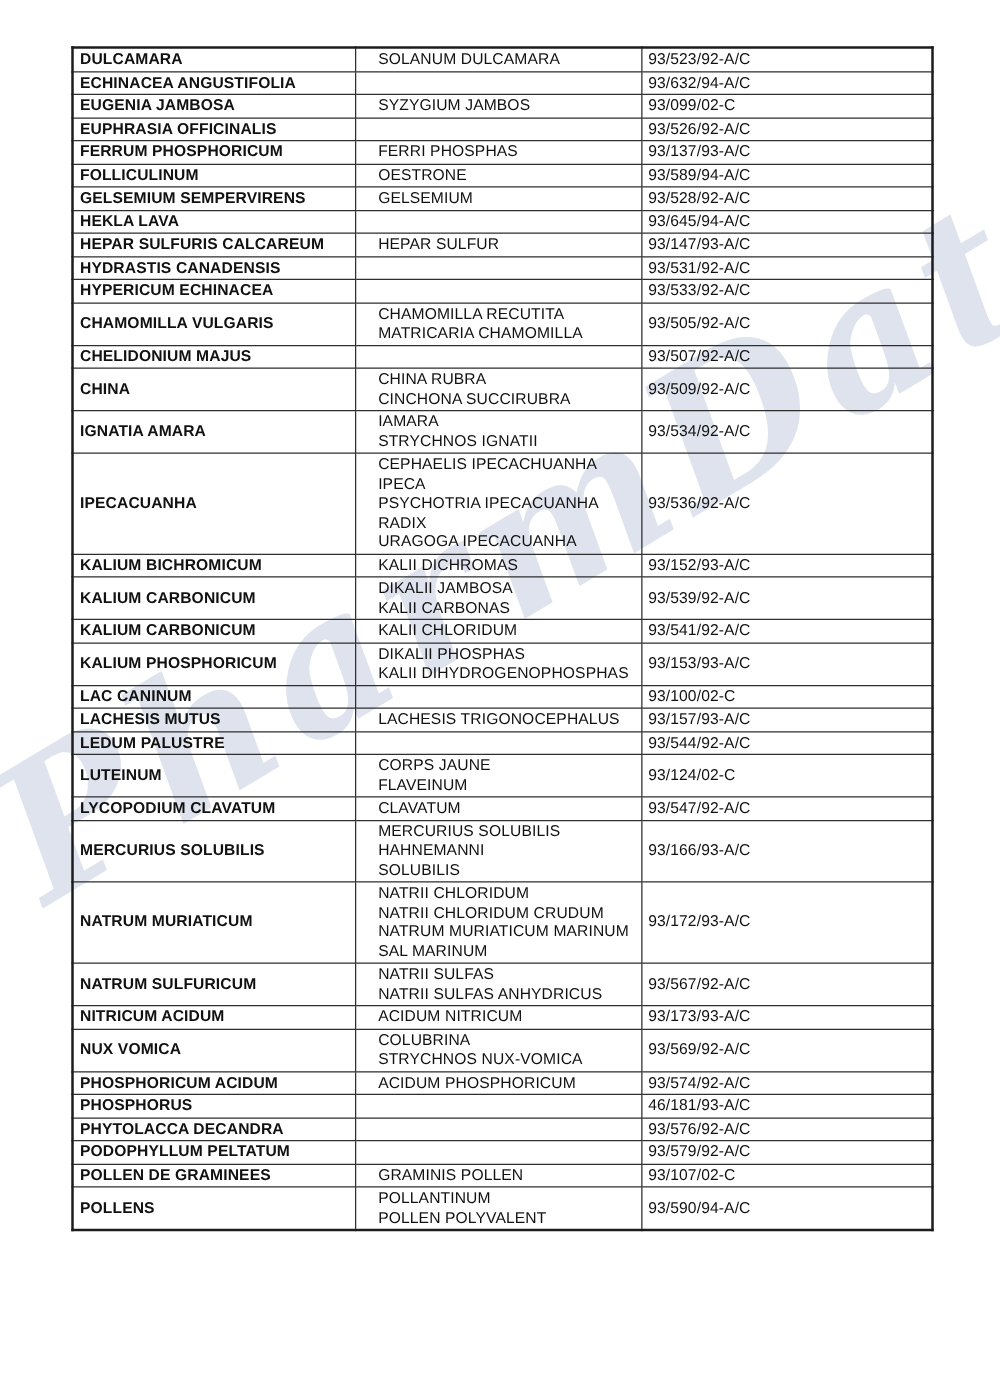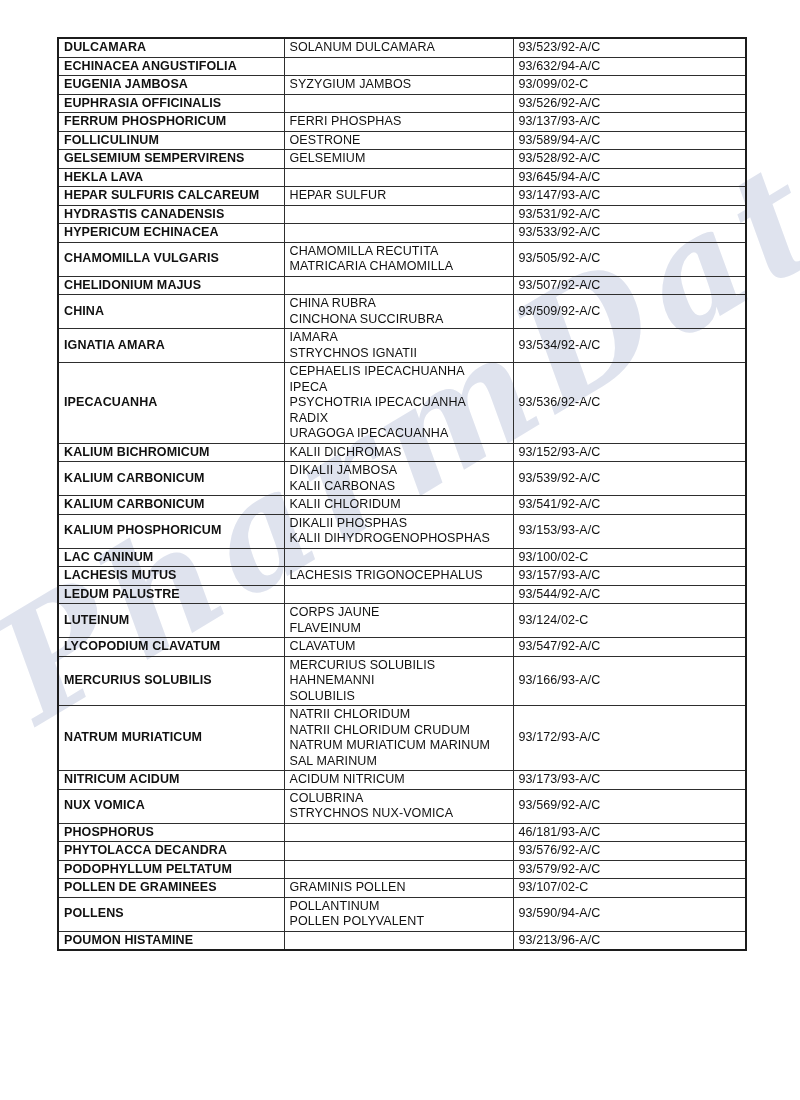--- a/index.html
+++ b/index.html
@@ -44,21 +44,21 @@
     border: 1px solid #2e2e2e;
     padding: 1px 5px;
     vertical-align: middle;
     font-size: 12.5px;
     line-height: 15.5px;
     color: #111111;
     letter-spacing: 0.1px;
     overflow: hidden;
   }
   table.registry td.c1 { font-weight: bold; }
-  .syn-line { white-space: nowrap; }
+  .syn-line { white-space: nowrap; margin-left: 13px; }
 </style>
 </head>
 <body>
 
 <div class="page" style="background: rgb(255, 255, 255);">
 
   <div class="watermark" style="color: rgb(223, 227, 238);">PharmData s. r. o.</div>
 
   <table class="registry">
     <colgroup>
@@ -276,38 +276,53 @@
       <td class="c1">NATRUM MURIATICUM</td>
       <td class="c2">
             <div class="syn-line">NATRII CHLORIDUM</div>
             <div class="syn-line">NATRII CHLORIDUM CRUDUM</div>
             <div class="syn-line">NATRUM MURIATICUM MARINUM</div>
             <div class="syn-line">SAL MARINUM</div>
           </td>
       <td class="c3">93/172/93-A/C</td>
     </tr>
 
+    <tr>
+      <td class="c1">NATRUM SULFURICUM</td>
+      <td class="c2">
+            <div class="syn-line">NATRII SULFAS</div>
+            <div class="syn-line">NATRII SULFAS ANHYDRICUS</div>
+          </td>
+      <td class="c3">93/567/92-A/C</td>
+    </tr>
 
     <tr>
       <td class="c1">NITRICUM ACIDUM</td>
       <td class="c2">
             <div class="syn-line">ACIDUM NITRICUM</div>
           </td>
       <td class="c3">93/173/93-A/C</td>
     </tr>
 
     <tr>
       <td class="c1">NUX VOMICA</td>
       <td class="c2">
             <div class="syn-line">COLUBRINA</div>
             <div class="syn-line">STRYCHNOS NUX-VOMICA</div>
           </td>
       <td class="c3">93/569/92-A/C</td>
     </tr>
 
+    <tr>
+      <td class="c1">PHOSPHORICUM ACIDUM</td>
+      <td class="c2">
+            <div class="syn-line">ACIDUM PHOSPHORICUM</div>
+          </td>
+      <td class="c3">93/574/92-A/C</td>
+    </tr>
 
     <tr>
       <td class="c1">PHOSPHORUS</td>
       <td class="c2"></td>
       <td class="c3">46/181/93-A/C</td>
     </tr>
 
     <tr>
       <td class="c1">PHYTOLACCA DECANDRA</td>
       <td class="c2"></td>
@@ -330,21 +345,16 @@
 
     <tr>
       <td class="c1">POLLENS</td>
       <td class="c2">
             <div class="syn-line">POLLANTINUM</div>
             <div class="syn-line">POLLEN POLYVALENT</div>
           </td>
       <td class="c3">93/590/94-A/C</td>
     </tr>
 
-    <tr>
-      <td class="c1">POUMON HISTAMINE</td>
-      <td class="c2"></td>
-      <td class="c3">93/213/96-A/C</td>
-    </tr>
   </tbody>
   </table>
 
 </div>
 
 </body></html>

